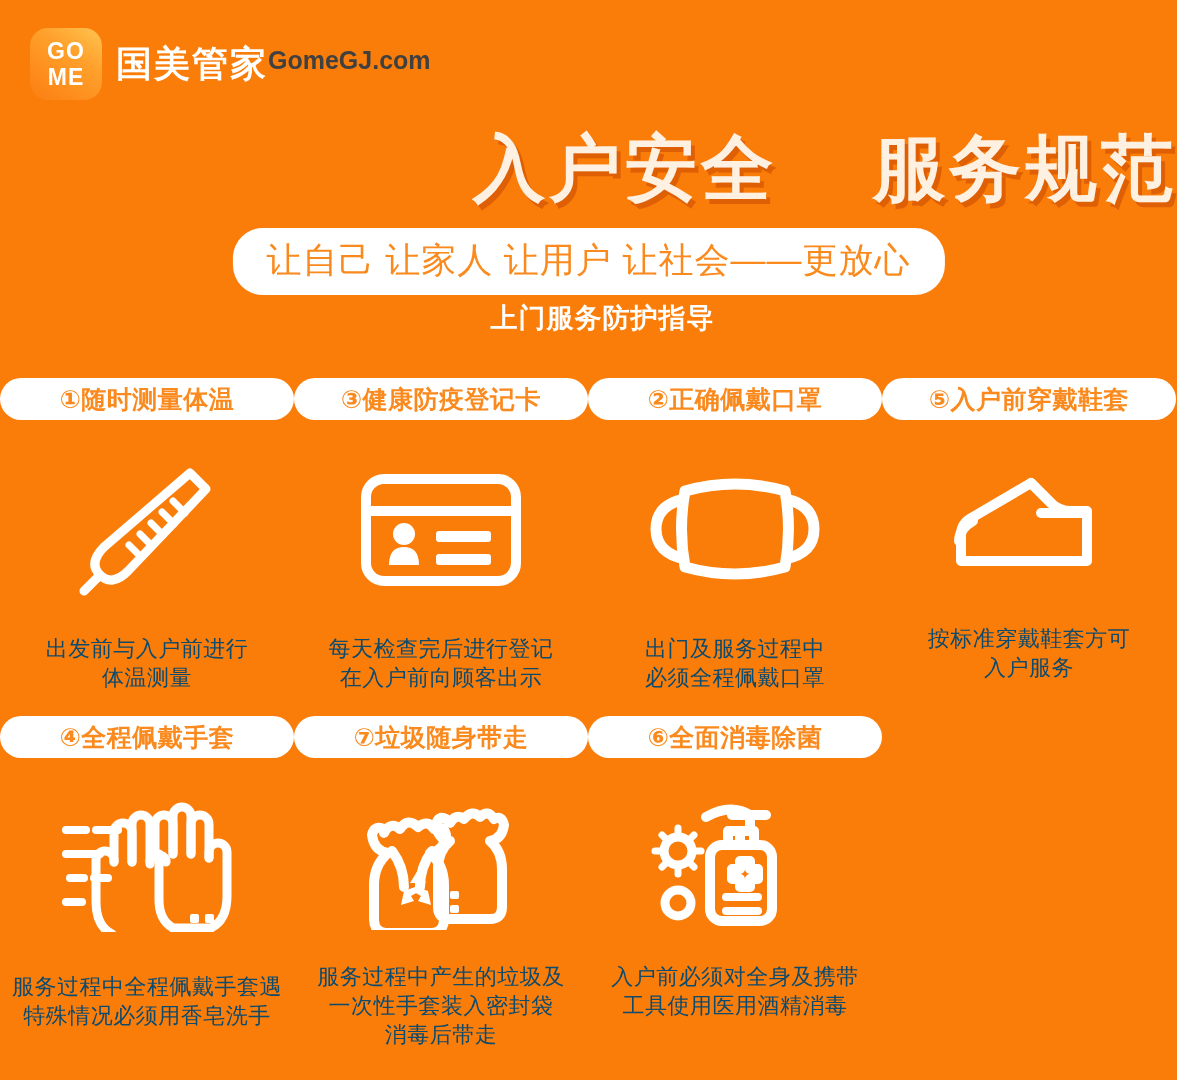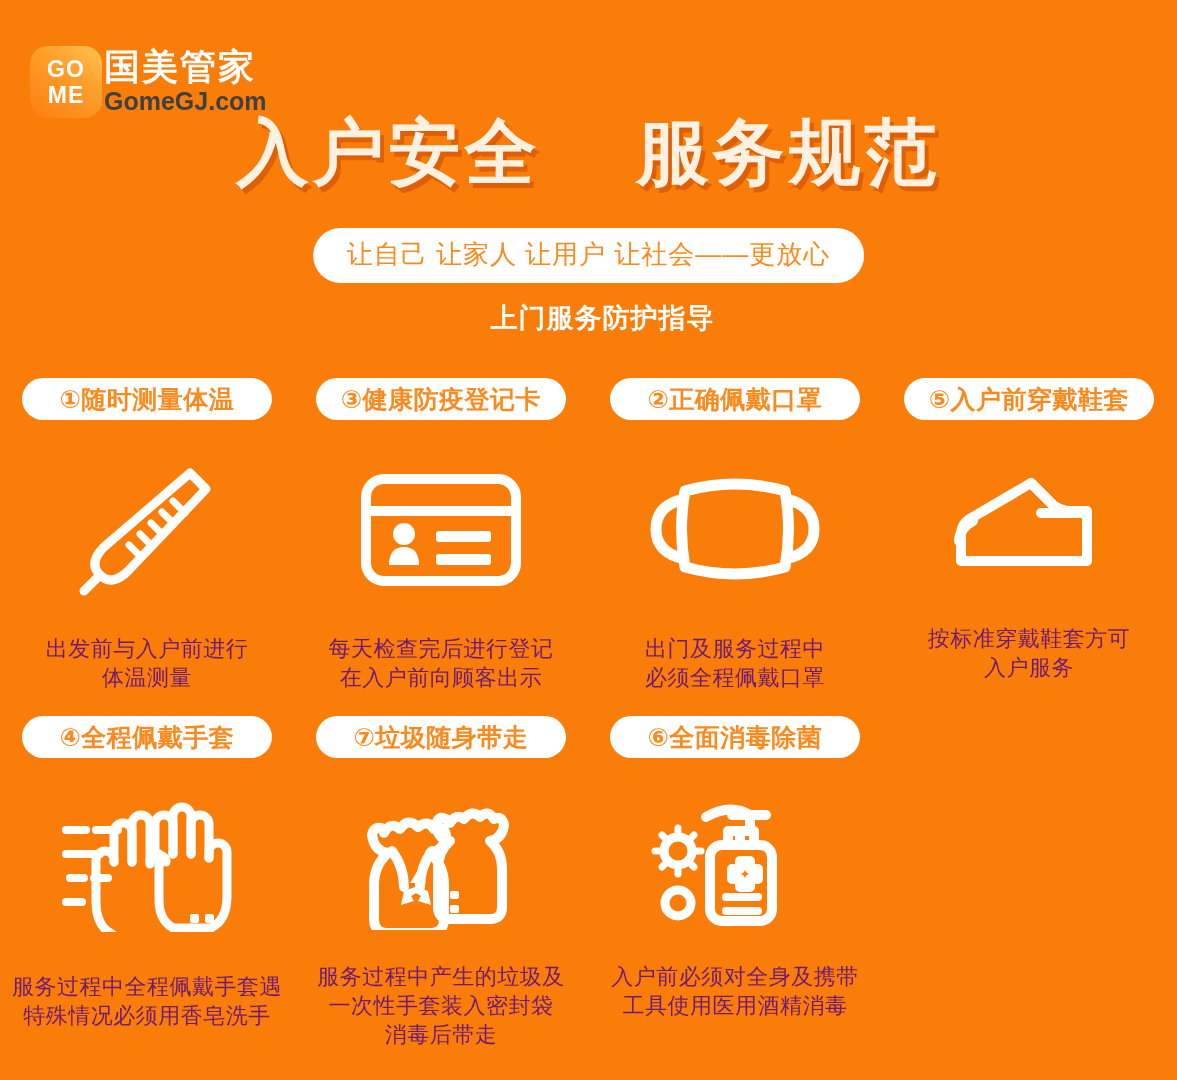--- a/index.html
+++ b/index.html
@@ -15,22 +15,21 @@
     position: relative;
   }
 
   
   .logo-row {
     position: absolute;
     left: 30px;
     top: 28px;
     display: flex;
     align-items: center;
-    gap: 2px;
-    margin-top: 18px;
+    gap: 14px;
   }
   .logo-mark {
     width: 72px;
     height: 72px;
     border-radius: 18px;
     background: linear-gradient(215deg, #FFC451 0%, #FFA02B 38%, #FC7E12 100%);
     display: flex;
     flex-direction: column;
     align-items: center;
     justify-content: center;
@@ -39,21 +38,20 @@
   .logo-mark span {
     color: #fff;
     font-weight: bold;
     font-size: 23px;
     letter-spacing: 1px;
     font-family: "Liberation Sans", sans-serif;
   }
   .logo-mark span.l1 { margin-bottom: 3px; }
   .logo-words {
     display: flex;
-    flex-direction: column;
     justify-content: center;
   }
   .logo-cn {
     color: #ffffff;
     font-size: 36px;
     font-weight: bold;
     letter-spacing: 2px;
     line-height: 1.05;
   }
   .logo-en {
@@ -61,42 +59,42 @@
     font-size: 25px;
     font-weight: bold;
     letter-spacing: 0px;
     line-height: 1.1;
     margin-top: 2px;
   }
 
   
   .main-title {
     position: absolute;
-    top: 116px;
+    top: 132px;
     left: 0;
     width: 100%;
-    text-align: center;
+    text-align: right;
     color: #FFF1E2;
     font-size: 72px;
     font-weight: bold;
     letter-spacing: 4px;
     line-height: 1;
     text-shadow: 4px 5px 0 rgba(190, 60, 0, 0.45);
     white-space: pre;
   }
   .subtitle-pill {
     position: absolute;
     top: 228px;
     left: 50%;
     transform: translateX(-50%);
     background: #FFFFFF;
     border-radius: 30px;
     padding: 9px 34px 11px 34px;
     color: #FA8A1E;
-    font-size: 26px;
+    font-size: 35px;
     font-weight: 500;
     letter-spacing: 1px;
     white-space: nowrap;
   }
   .lead-text {
     position: absolute;
     top: 300px;
     left: 14px;
     width: 100%;
     text-align: center;
@@ -112,21 +110,20 @@
     top: 378px;
     left: 0;
     width: 1177px;
     display: grid;
     grid-template-columns: repeat(4, 294px);
     row-gap: 24px;
   }
   .cell {
     display: flex;
     flex-direction: column;
-    align-items: center;
     gap: 26px;
   }
   .cell-badge {
     background: #FFFFFF;
     border-radius: 22px;
     height: 42px;
     min-width: 250px;
     padding: 0 14px;
     display: flex;
     align-items: center;
@@ -139,21 +136,21 @@
     box-sizing: border-box;
   }
   .cell-icon {
     height: 150px;
     display: flex;
     align-items: center;
     justify-content: center;
     margin-top: 8px;
   }
   .cell-caption {
-    color: #701a75;
+    color: #0c4a6e;
     font-size: 22px;
     font-weight: 500;
     line-height: 1.32;
     text-align: center;
     letter-spacing: 0.5px;
     white-space: pre-line;
     margin-top: 4px;
   }
   .row2 .cell-icon { height: 140px; }
   svg { display: block; }

